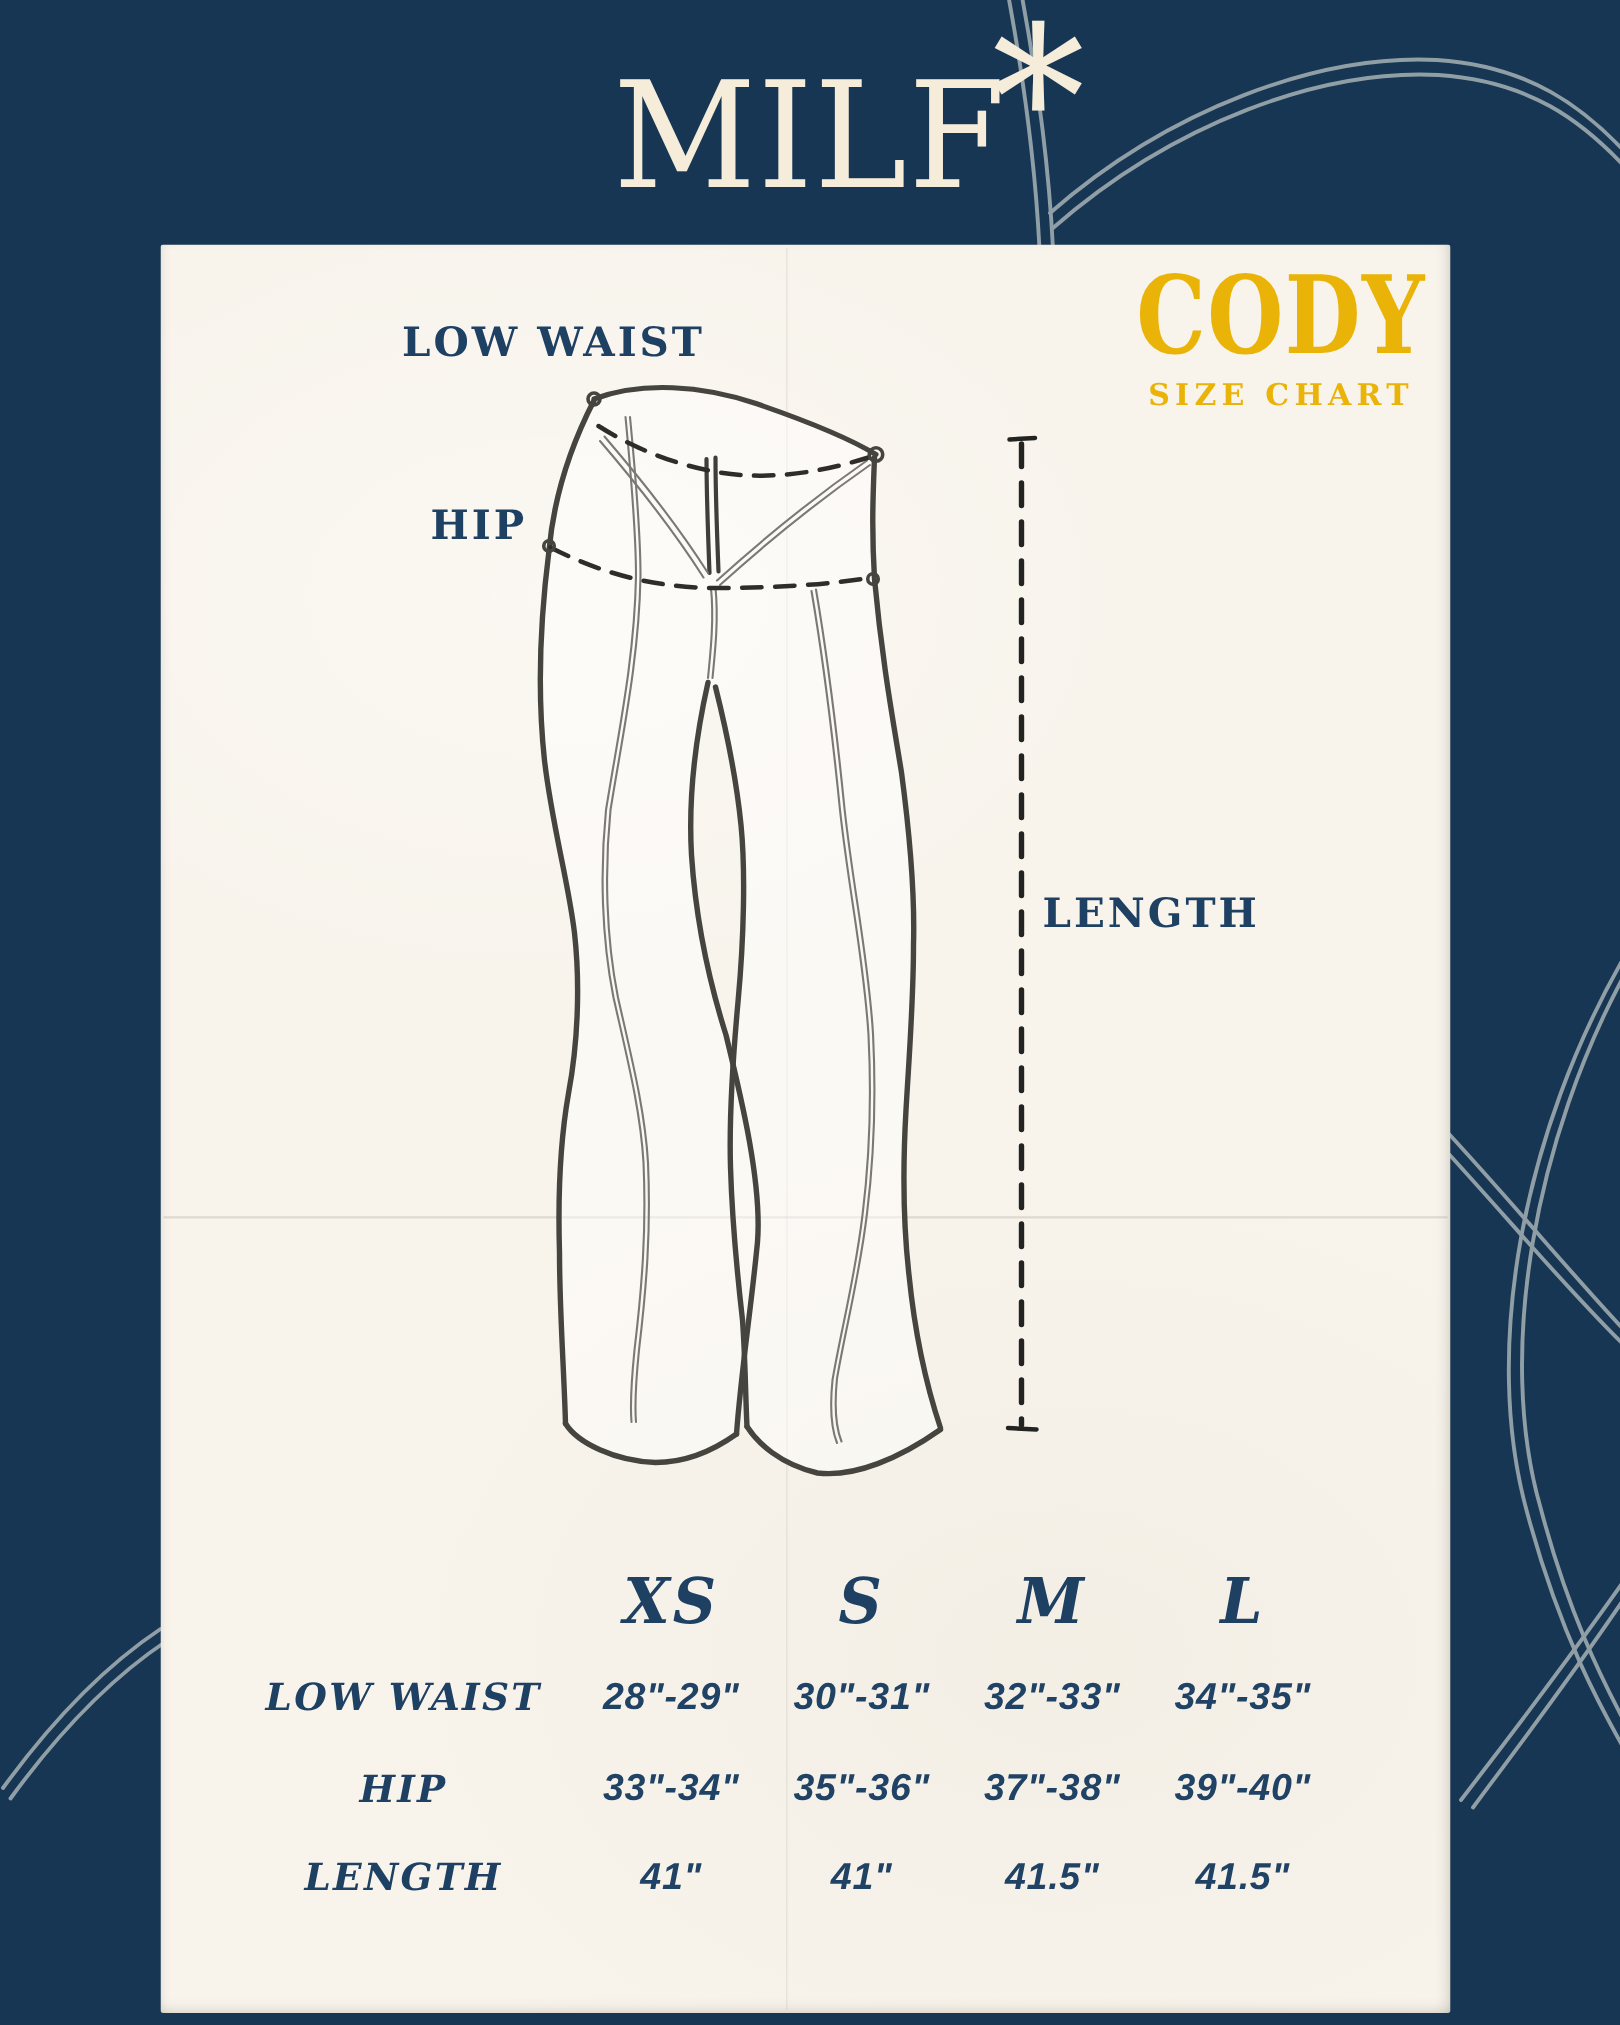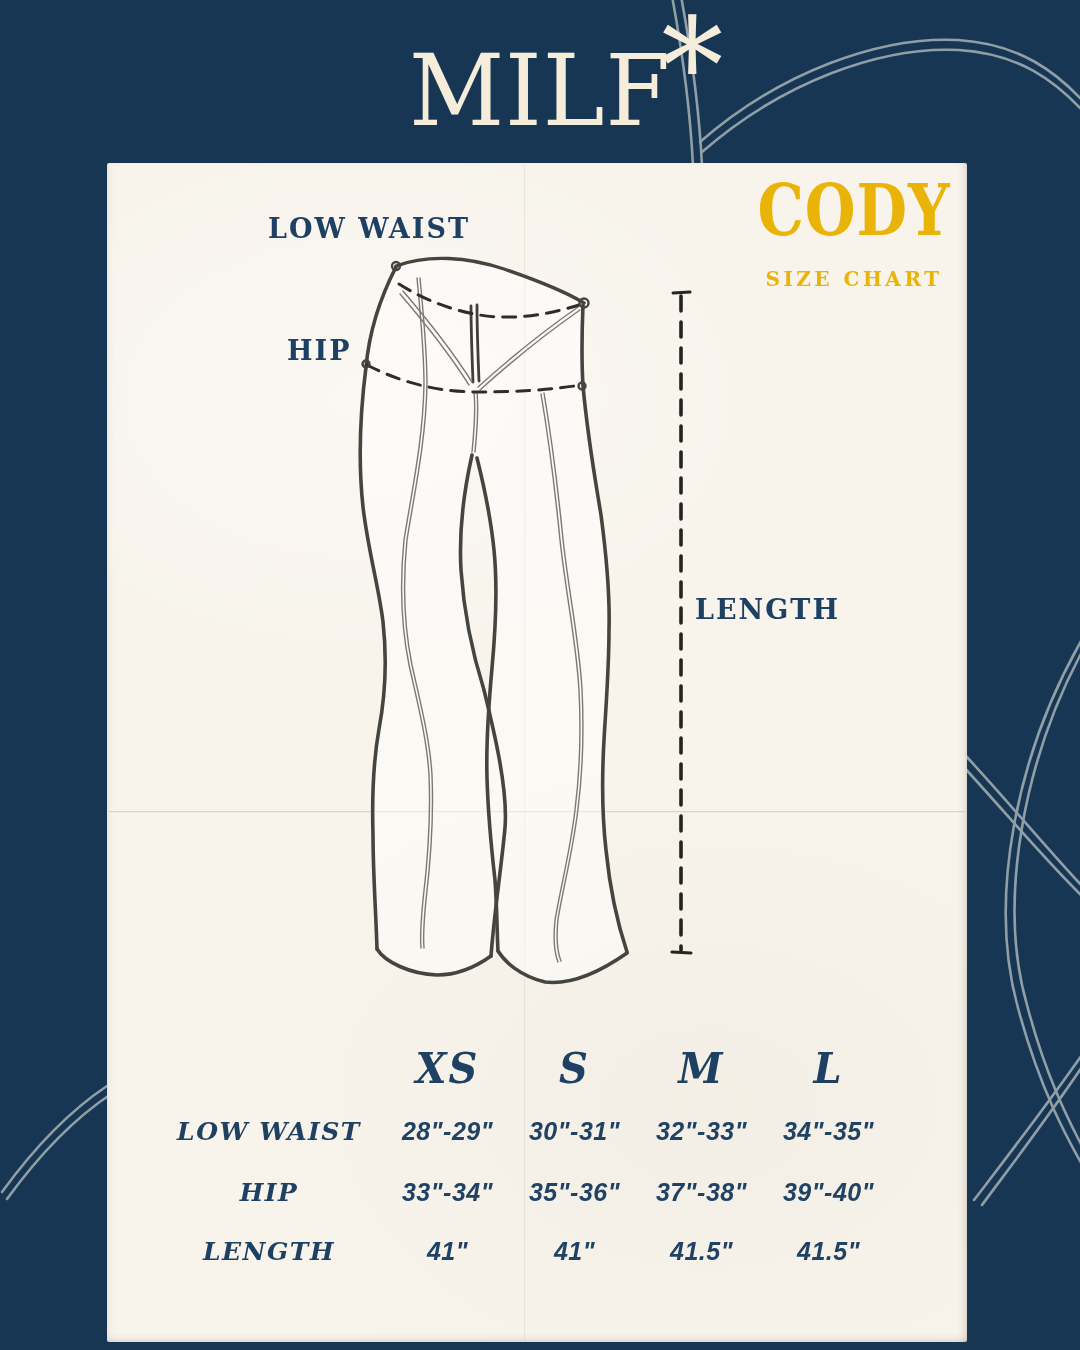--- a/index.html
+++ b/index.html
@@ -33,21 +33,21 @@
     transform:scaleY(1.06);
   }
   .logo-mark{
     position:absolute;right:-52px;top:-34px;
     font-size:124px;line-height:1;color:#f5edda;letter-spacing:0;
   }
   
   .cody{position:absolute;left:742px;top:180px;width:224px;text-align:center;color:#eab308;}
   .cody-title{font-size:62px;line-height:1;font-weight:700;letter-spacing:1px;
     transform:scale(.94,1.16);transform-origin:50% 50%;}
-  .cody-sub{font-size:20px;font-weight:700;letter-spacing:3.5px;margin-top:25px;}
+  .cody-sub{font-size:20px;font-weight:700;letter-spacing:3.5px;margin-top:9px;}
   
   .sketch-label{position:absolute;color:#1e4063;font-weight:700;font-size:27px;letter-spacing:2px;white-space:nowrap;}
   .lbl-low-waist{left:268px;top:213px;}
   .lbl-hip{left:287px;top:335px;}
   .lbl-length{left:695px;top:594px;}
   
   .size-table{
     position:absolute;left:154px;top:1034px;width:740px;
     display:grid;grid-template-columns:230px 127px 127px 127px 127px;
     grid-template-rows:66px 62px 60px 58px;

